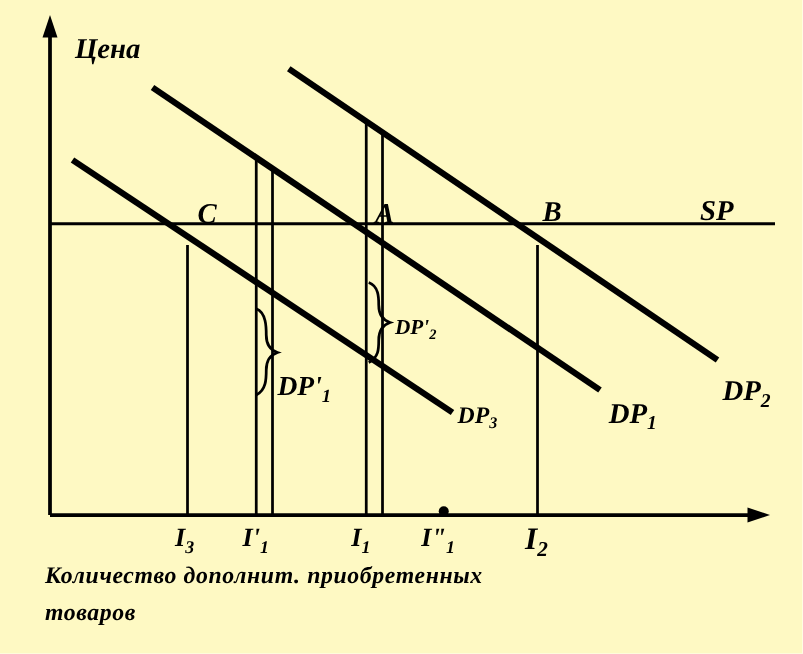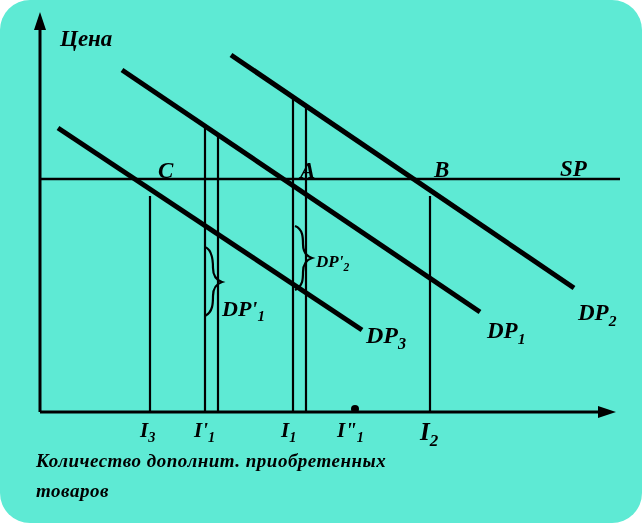--- a/index.html
+++ b/index.html
@@ -4,24 +4,23 @@
 <style>
   html, body {
     margin: 0;
     padding: 0;
     background: #ffffff;
   }
   #canvas {
     position: relative;
     width: 642px;
     height: 523px;
-    background: #5eead4;
+    background: #fef9c3;
     overflow: hidden;
     font-family: "Liberation Serif", serif;
-    border-radius: 30px;
   }
   svg.plot {
     position: absolute;
     left: 0;
     top: 0;
     width: 642px;
     height: 523px;
   }
   .lbl {
     position: absolute;
@@ -112,21 +111,21 @@
     <g fill="none" stroke="#000" stroke-width="2.2">
       <path d="M295 226 C 303 229 303 238 303 244 C 303 252 306 256 312 258 C 306 260 303 264 303 272 C 303 279 303 286 295 290"></path>
     </g>
 
   </svg>
 
   <div class="lbl" style="left:60px; top:26px; font-size:23px;">Цена</div>
 
   <div class="lbl" style="left:560px; top:156px; font-size:23px;">SP</div>
 
-  <div class="lbl" style="left:366px; top:322px; font-size:24px;">
+  <div class="lbl" style="left:366px; top:322px; font-size:19px;">
     <span>DP</span><span class="sub">3</span>
   </div>
 
   <div class="lbl" style="left:487px; top:318px; font-size:23px;">
     <span>DP</span><span class="sub">1</span>
   </div>
 
   <div class="lbl" style="left:578px; top:300px; font-size:23px;">
     <span>DP</span><span class="sub">2</span>
   </div>

